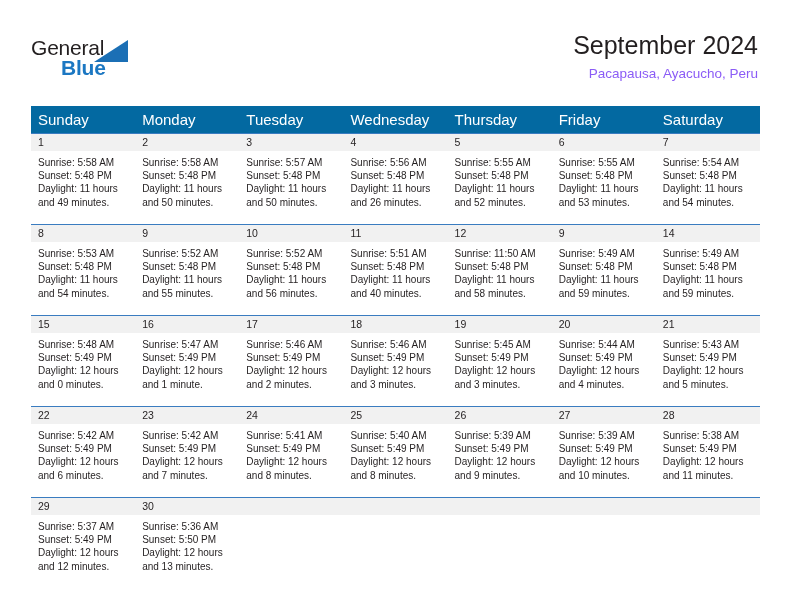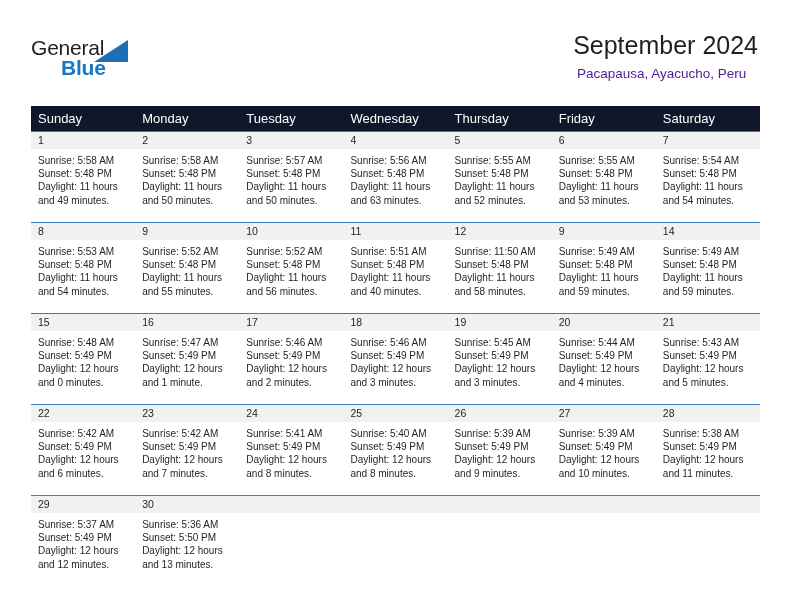--- a/index.html
+++ b/index.html
@@ -78,39 +78,38 @@
   .cal-title {
     font-size: 25px;
     color: #231f20;
     line-height: 1.15;
     white-space: nowrap;
     margin-left: 8px;
   }
   .cal-subtitle {
     margin-top: 6px;
     font-size: 13.5px;
-    color: #4c1d95;
+    color: #8b5cf6;
     white-space: nowrap;
-    text-align: center;
   }
 
   
   .calendar {
     position: absolute;
     left: 31px;
     top: 106px;
     width: 729px;
     border-collapse: collapse;
     table-layout: fixed;
   }
 
   .dow-row th {
-    background: #0f172a;
+    background: #0369a1;
     color: #ffffff;
-    font-size: 13px;
+    font-size: 15px;
     font-weight: normal;
     text-align: left;
     padding: 5px 0 5px 7px;
     height: 18px;
     box-sizing: border-box;
     border: none;
     margin-top: 14px;
   }
 
   .calendar td {
@@ -220,21 +219,21 @@
               </div>
             </div>
           </td>
           <td>
             <div class="daycell">
               <div class="daynum-band">4</div>
               <div class="details">
                 <div>Sunrise: 5:56 AM</div>
                 <div>Sunset: 5:48 PM</div>
                 <div>Daylight: 11 hours</div>
-                <div>and 63 minutes.</div>
+                <div>and 26 minutes.</div>
               </div>
             </div>
           </td>
           <td>
             <div class="daycell">
               <div class="daynum-band">5</div>
               <div class="details">
                 <div>Sunrise: 5:55 AM</div>
                 <div>Sunset: 5:48 PM</div>
                 <div>Daylight: 11 hours</div>

